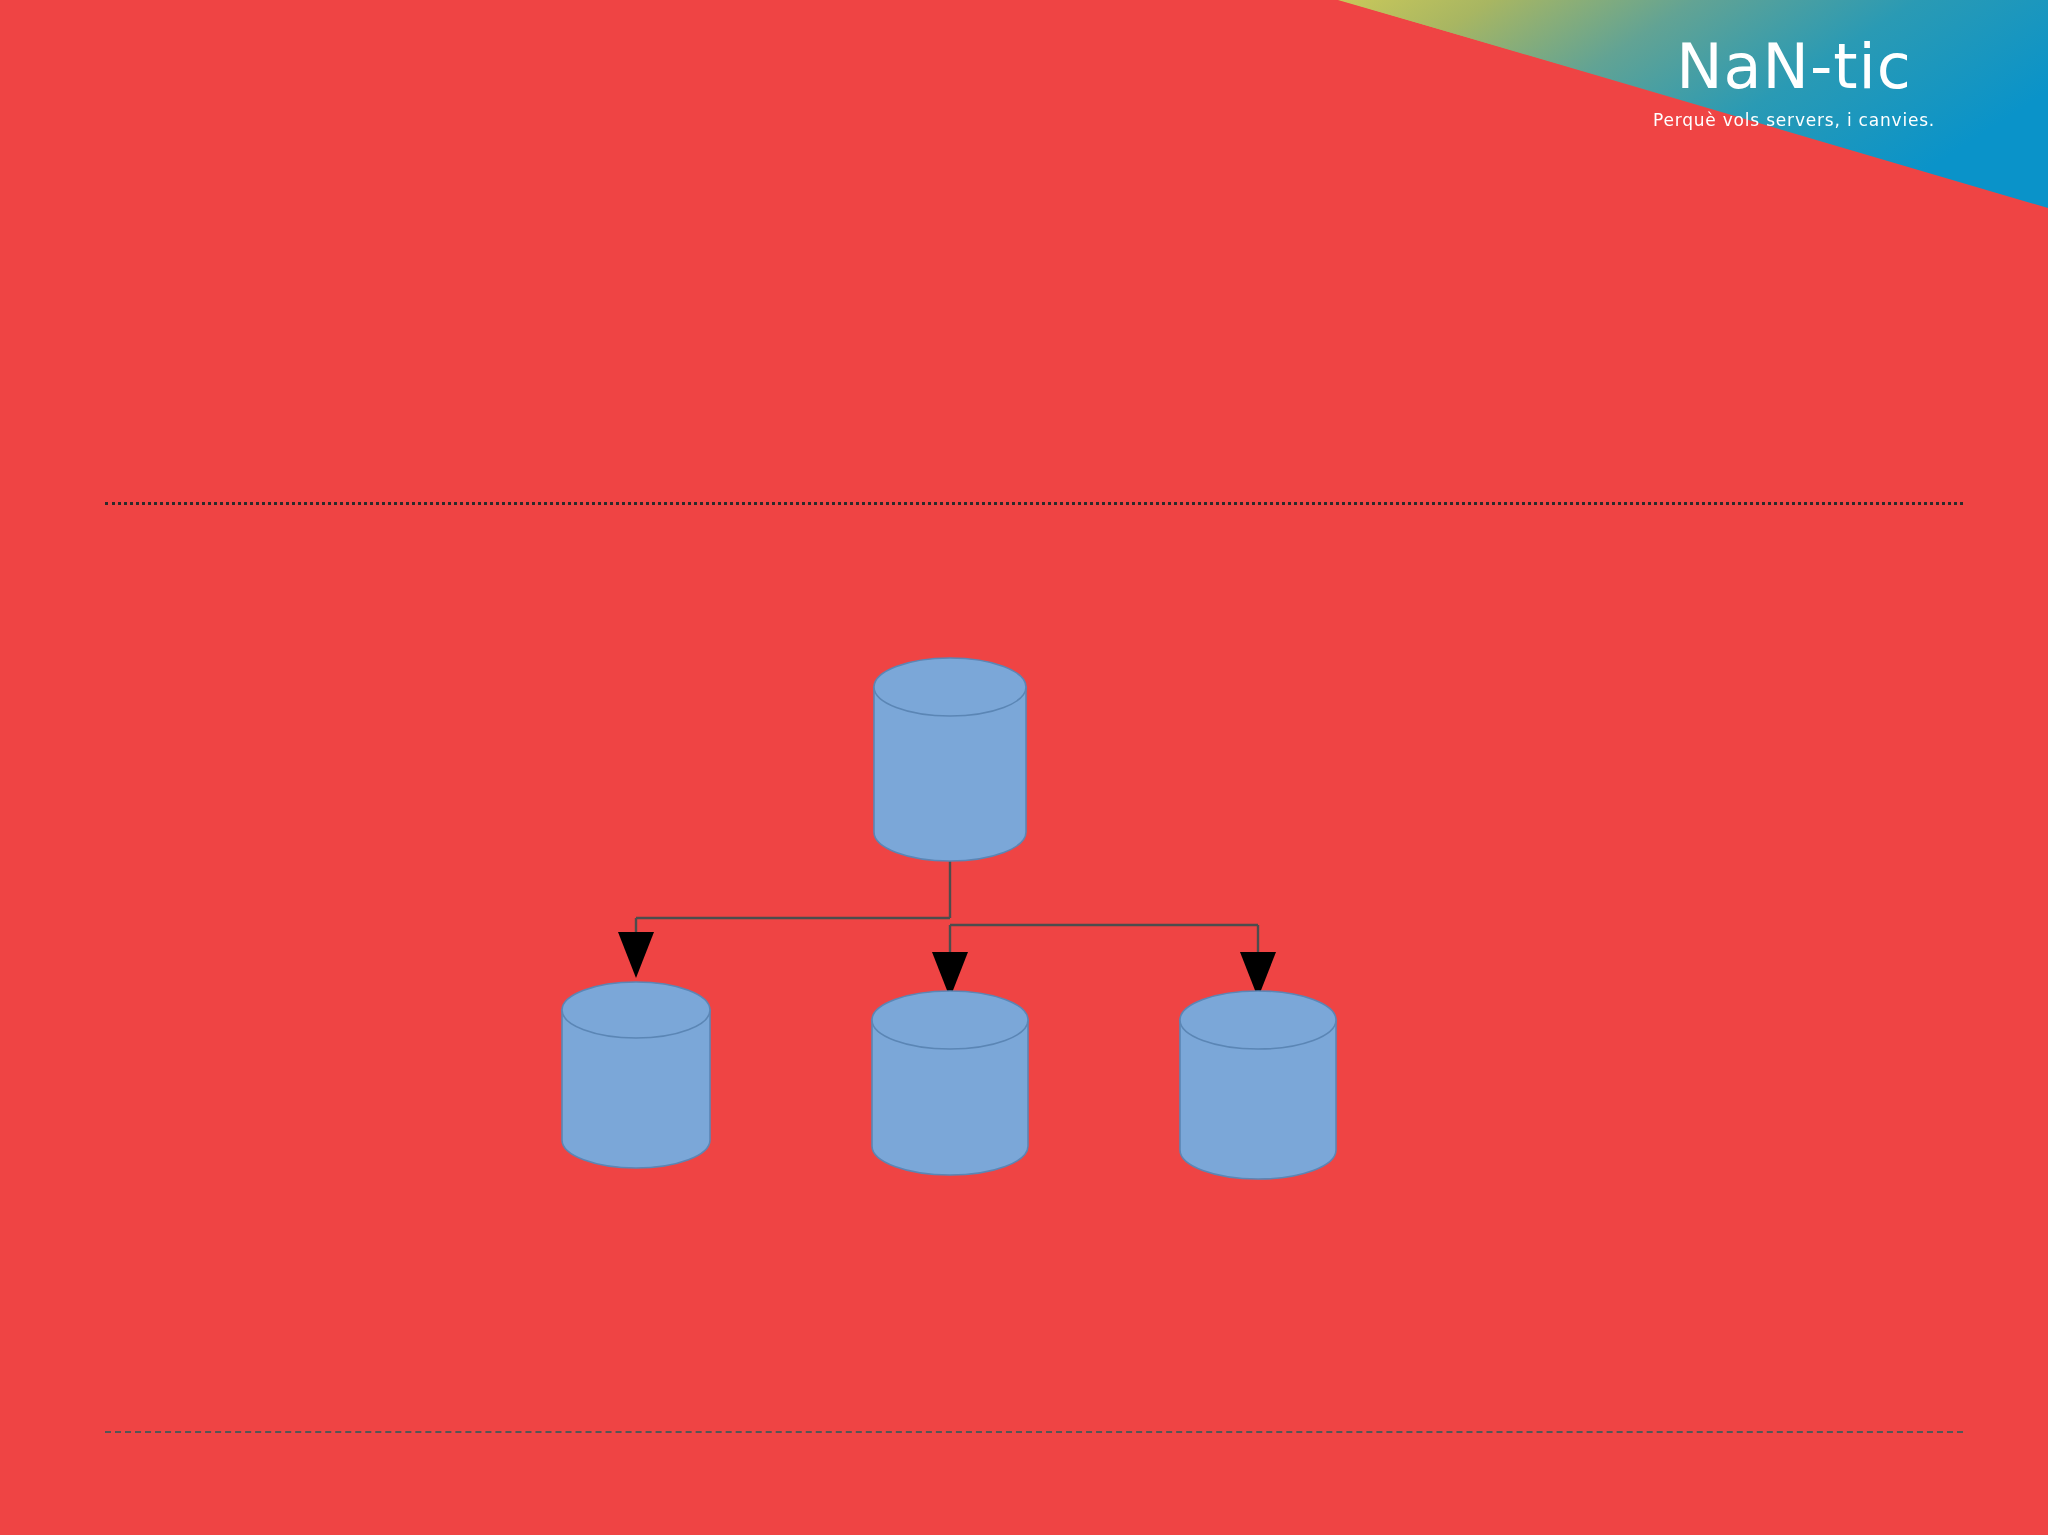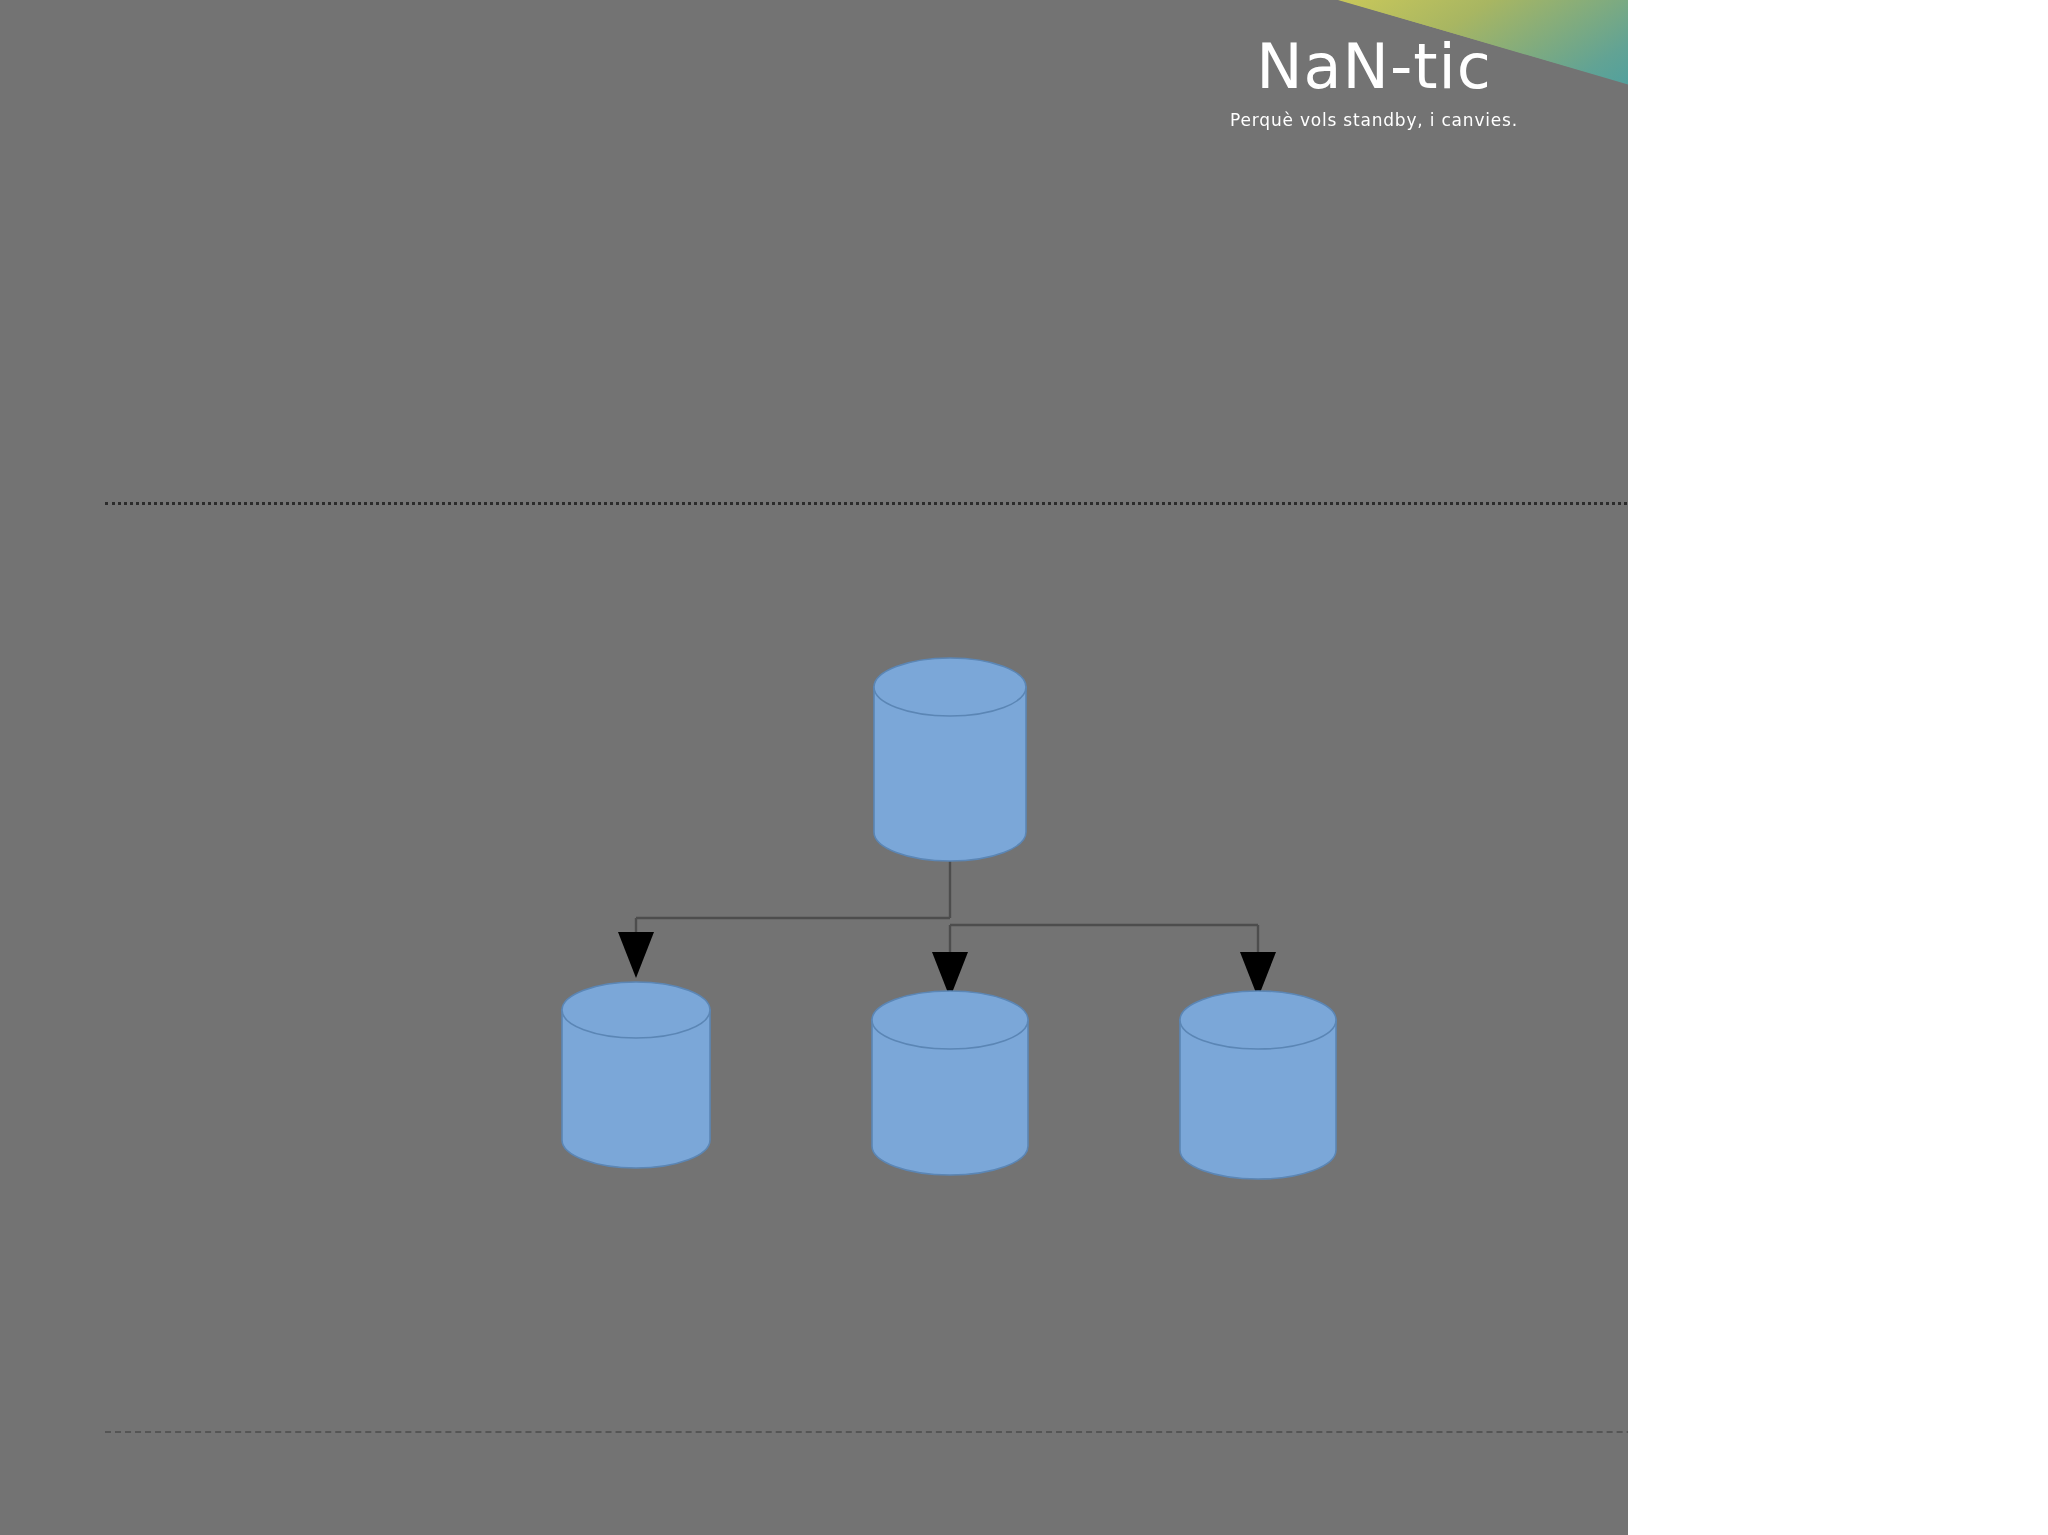--- a/index.html
+++ b/index.html
@@ -6,23 +6,23 @@
     margin: 0;
     padding: 0;
     background: #ffffff;
   }
   body {
     font-family: "Liberation Sans", sans-serif;
   }
 
   #slide {
     position: relative;
-    width: 1628px;
+    width: 2048px;
     height: 1535px;
-    background: #737373;
+    background: #ef4444;
     overflow: hidden;
   }
 
   
   .header-banner {
     position: absolute;
     top: 0;
     left: 0;
     width: 2048px;
     height: 215px;
@@ -111,21 +111,21 @@
         <stop offset="68%" stop-color="#2a9ab4"></stop>
         <stop offset="100%" stop-color="#0a93c9"></stop>
       </linearGradient>
     </defs>
     <polygon points="1398,0 2048,0 2048,208 1340,0" fill="url(#brandGrad)"></polygon>
     <polygon points="1398,0 2048,0 2048,205 1338,0" fill="url(#brandGrad)"></polygon>
   </svg>
 
   <div class="brand-block">
     <div class="brand-logo">NaN-tic</div>
-    <div class="brand-tagline">Perquè vols standby, i canvies.</div>
+    <div class="brand-tagline">Perquè vols servers, i canvies.</div>
   </div>
 
 
   <div class="rule rule-top"></div>
   <div class="rule rule-bottom"></div>
 
   <svg class="diagram" viewBox="0 0 2048 1535">
     <defs>
       <marker id="arrowEnd" markerWidth="16" markerHeight="18" refX="1" refY="9" orient="auto" markerUnits="userSpaceOnUse">
         <polygon points="0,0 16,0 8,18" fill="#000000"></polygon>

